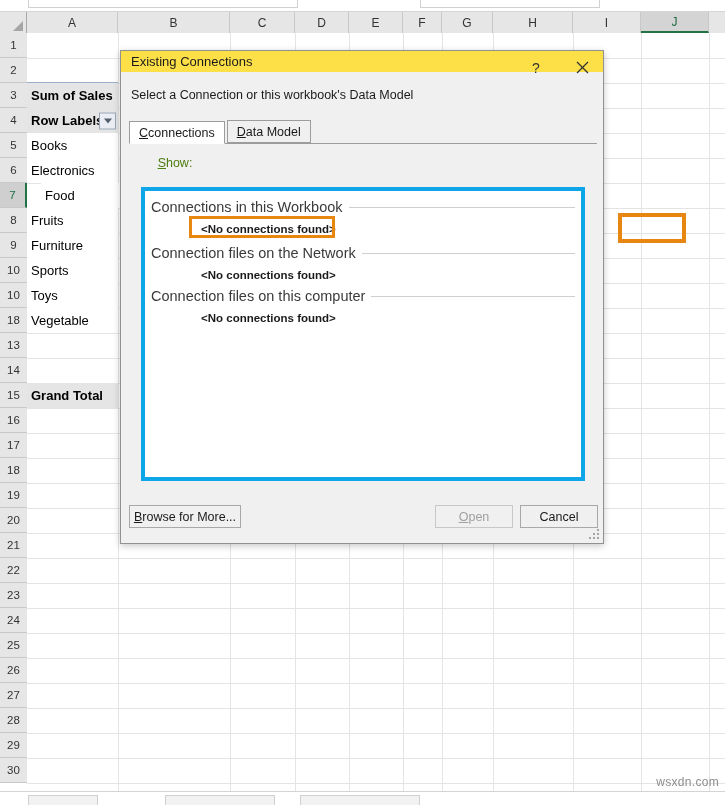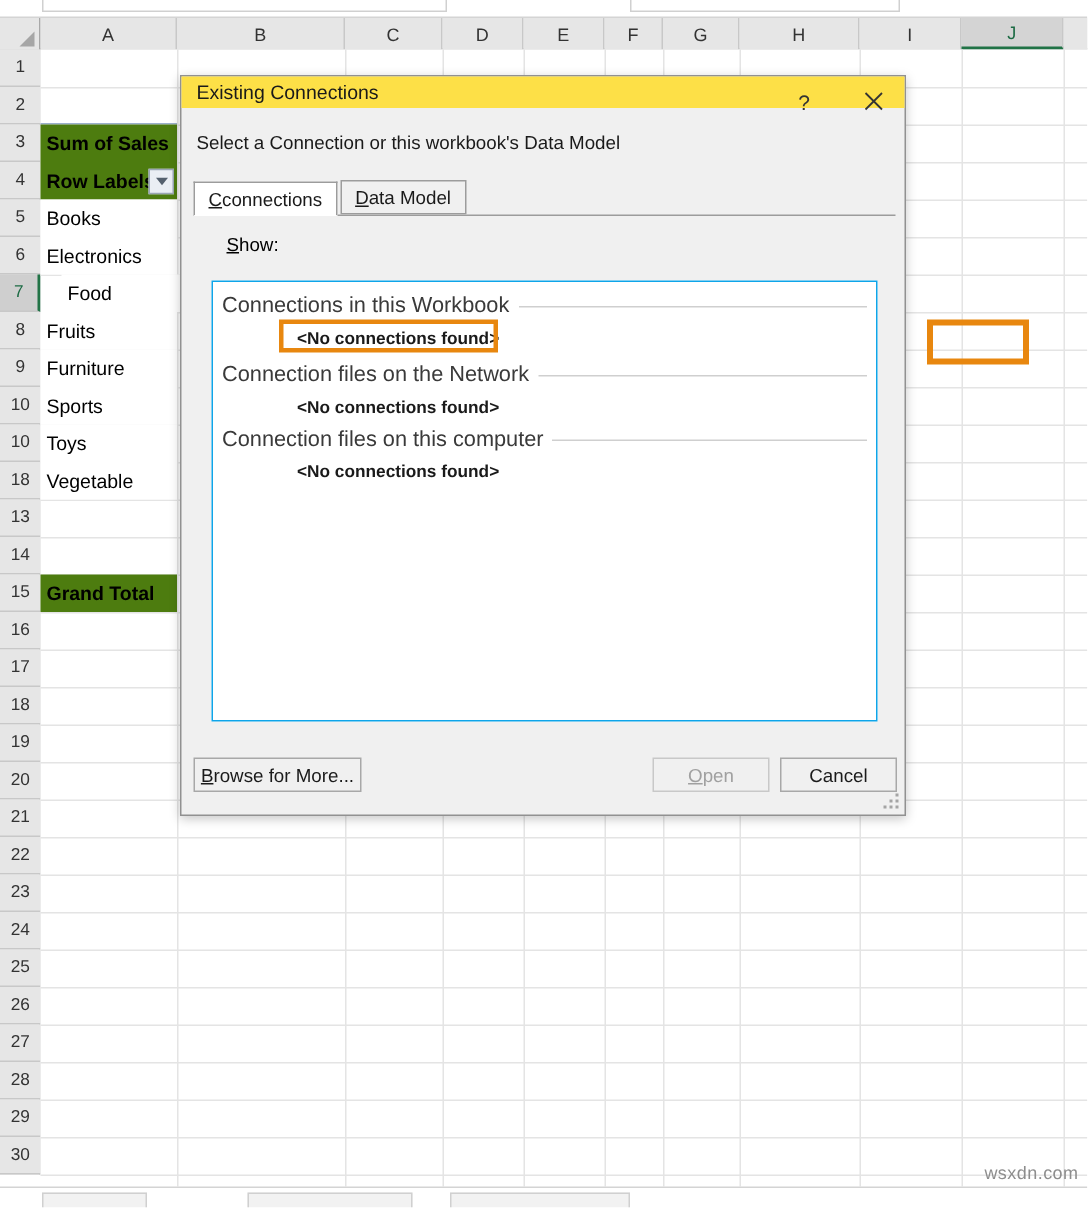--- a/index.html
+++ b/index.html
@@ -111,21 +111,21 @@
 
   
   .pcell {
     position: absolute;
     font-size: 13px;
     color: #000000;
     display: flex; align-items: center;
     padding-left: 4px;
     white-space: nowrap;
   }
-  .pcell.shaded { background: #4d7c0f; }
+  .pcell.shaded { background: #e5e5e5; }
   .pcell.bold { font-weight: bold; }
   .pcell.plain { background: #ffffff; }
   .pcell .filter-btn {
     position: absolute; right: 2px; top: 50%;
     transform: translateY(-50%);
     width: 17px; height: 17px;
     background: #eaeef4;
     border: 1px solid #9aa6b5;
     display: flex; align-items: center; justify-content: center;
   }
@@ -212,22 +212,23 @@
     position: absolute; left: 8px; top: 93px;
     width: 468px; height: 350px;
     background: #f0f0f0;
   }
 
   .show-row {
     position: absolute; left: 22px; top: 12px;
     display: flex; align-items: center;
   }
   .show-label {
-    font-size: 12.5px; color: #000000;
+    font-size: 12.5px; color: #4d7c0f;
     width: 48px;
+    text-align: center;
   }
   .combo {
     width: 206px; height: 21px;
     background: #ffffff;
     border: 1px solid #7a7a7a;
     display: flex; align-items: center;
     position: relative;
   }
   .combo-value {
     flex: 1;
@@ -252,21 +253,21 @@
     border-left: 4px solid transparent;
     border-right: 4px solid transparent;
     border-top: 5px solid #5a5a5a;
     display: block;
   }
 
   .listbox {
     position: absolute; left: 12px; top: 43px;
     width: 444px; height: 294px;
     background: #ffffff;
-    border: 1px solid #0ea5e9;
+    border: 4px solid #0ea5e9;
     overflow: hidden;
   }
   .grp {
     position: relative;
     margin: 0 6px;
     display: flex; align-items: center;
     height: 24px;
   }
   .grp-title {
     font-size: 14.5px;

